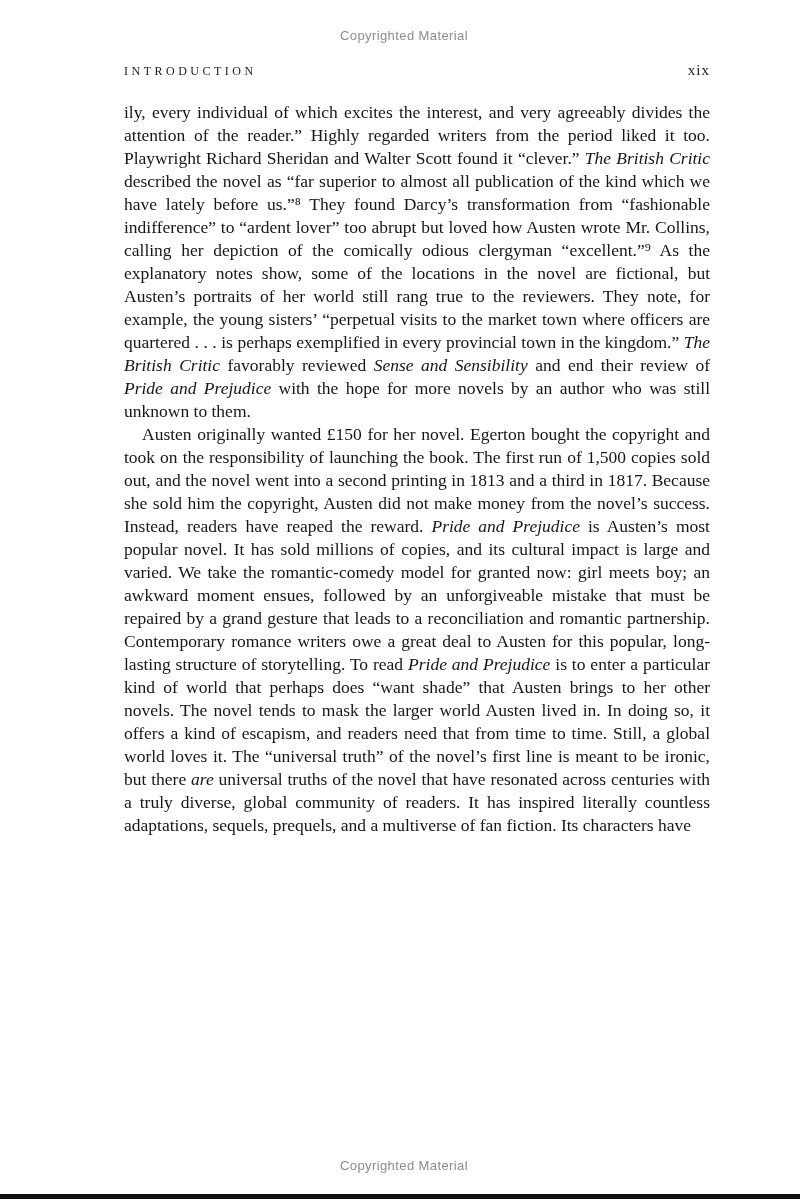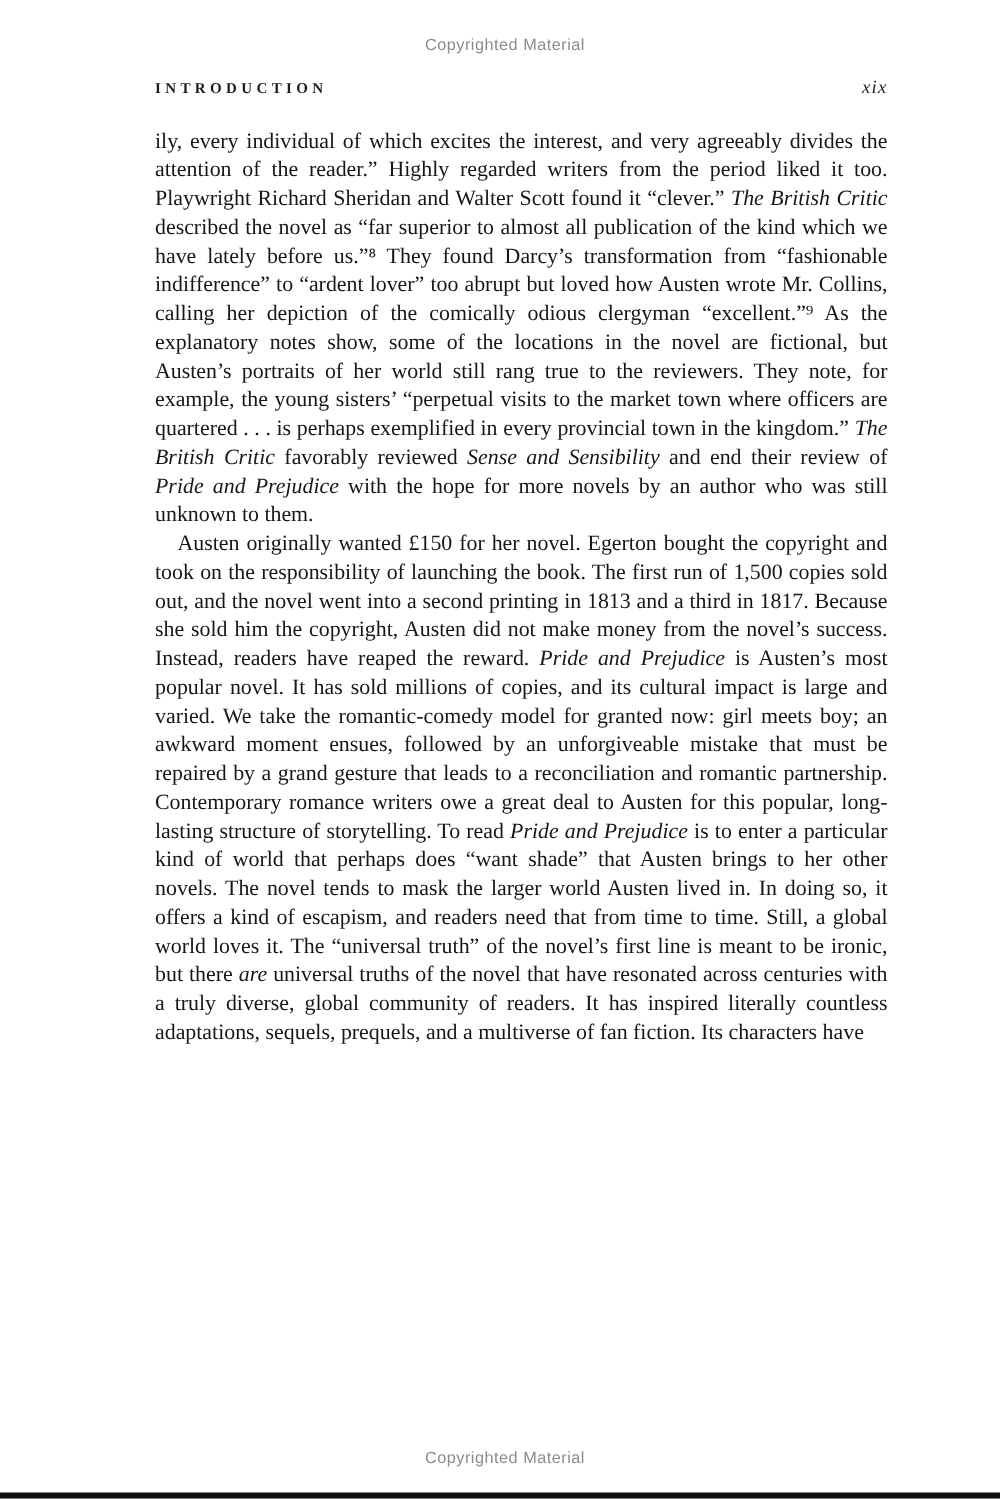--- a/index.html
+++ b/index.html
@@ -34,27 +34,25 @@
     left: 124px;
     right: 90px;
     display: flex;
     justify-content: space-between;
     align-items: baseline;
   }
   .section-title {
     font-size: 12px;
     letter-spacing: 3.5px;
     color: #1c1c1c;
-    font-weight: bold;
   }
   .page-number {
     font-size: 15px;
     letter-spacing: 1px;
     color: #1c1c1c;
-    font-style: italic;
   }
 
   .page-body {
     position: absolute;
     top: 101px;
     left: 124px;
     width: 586px;
     font-size: 17.5px;
     line-height: 23px;
     text-align: justify;

